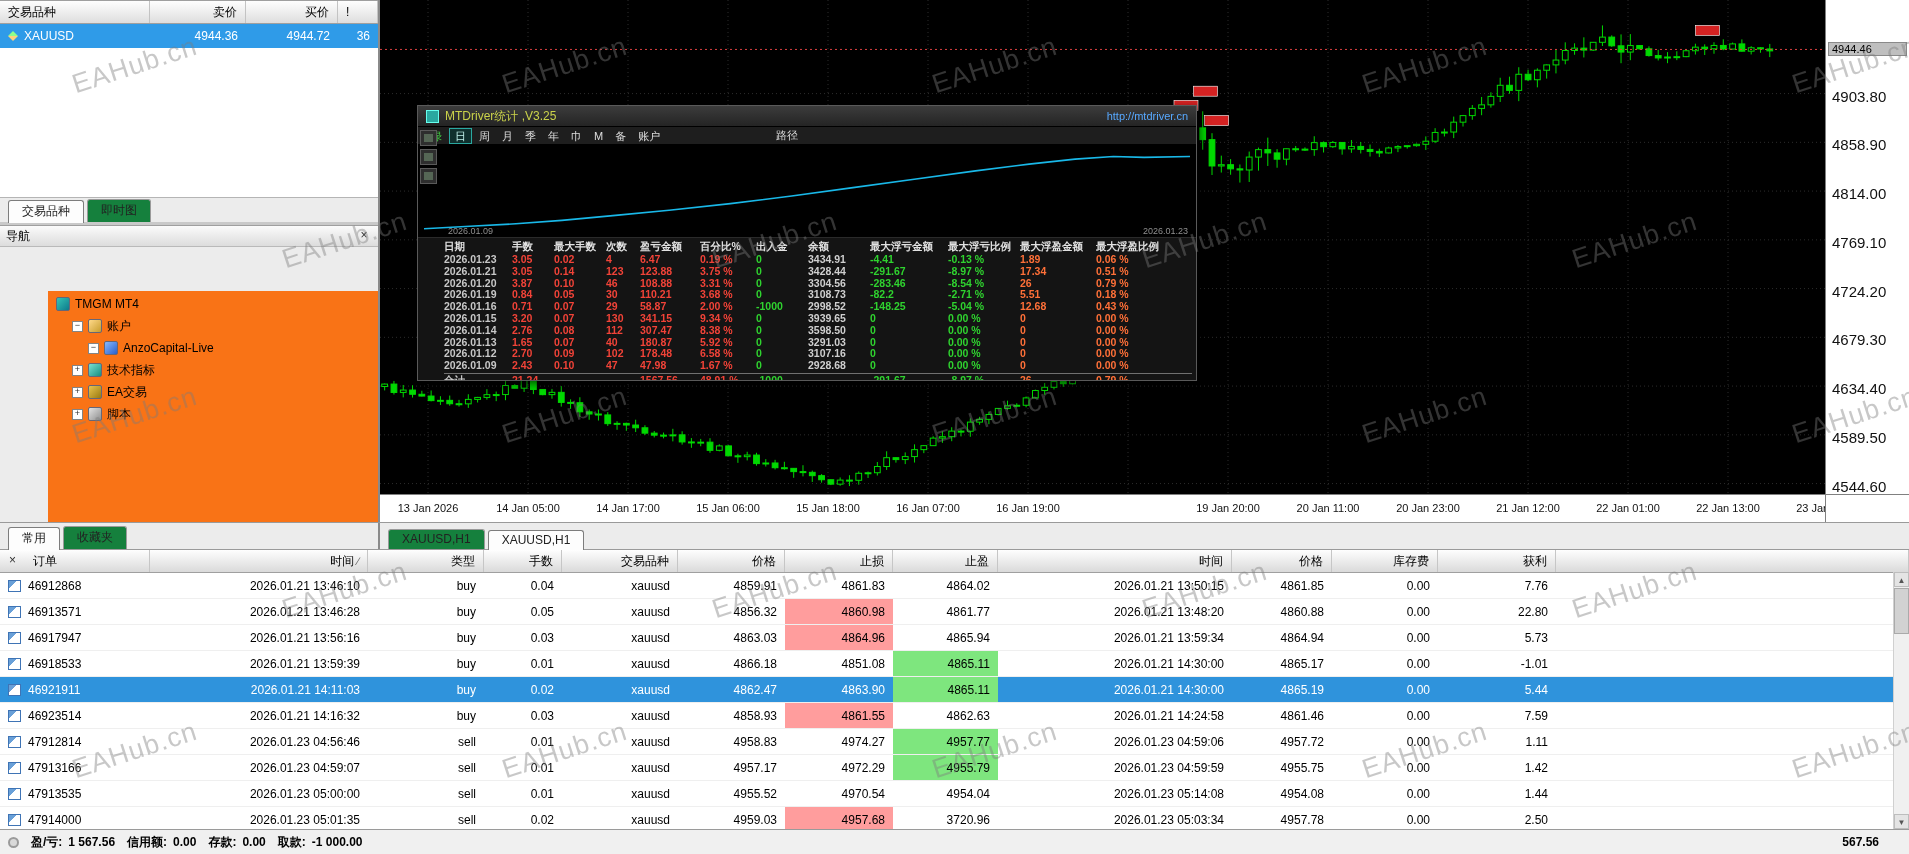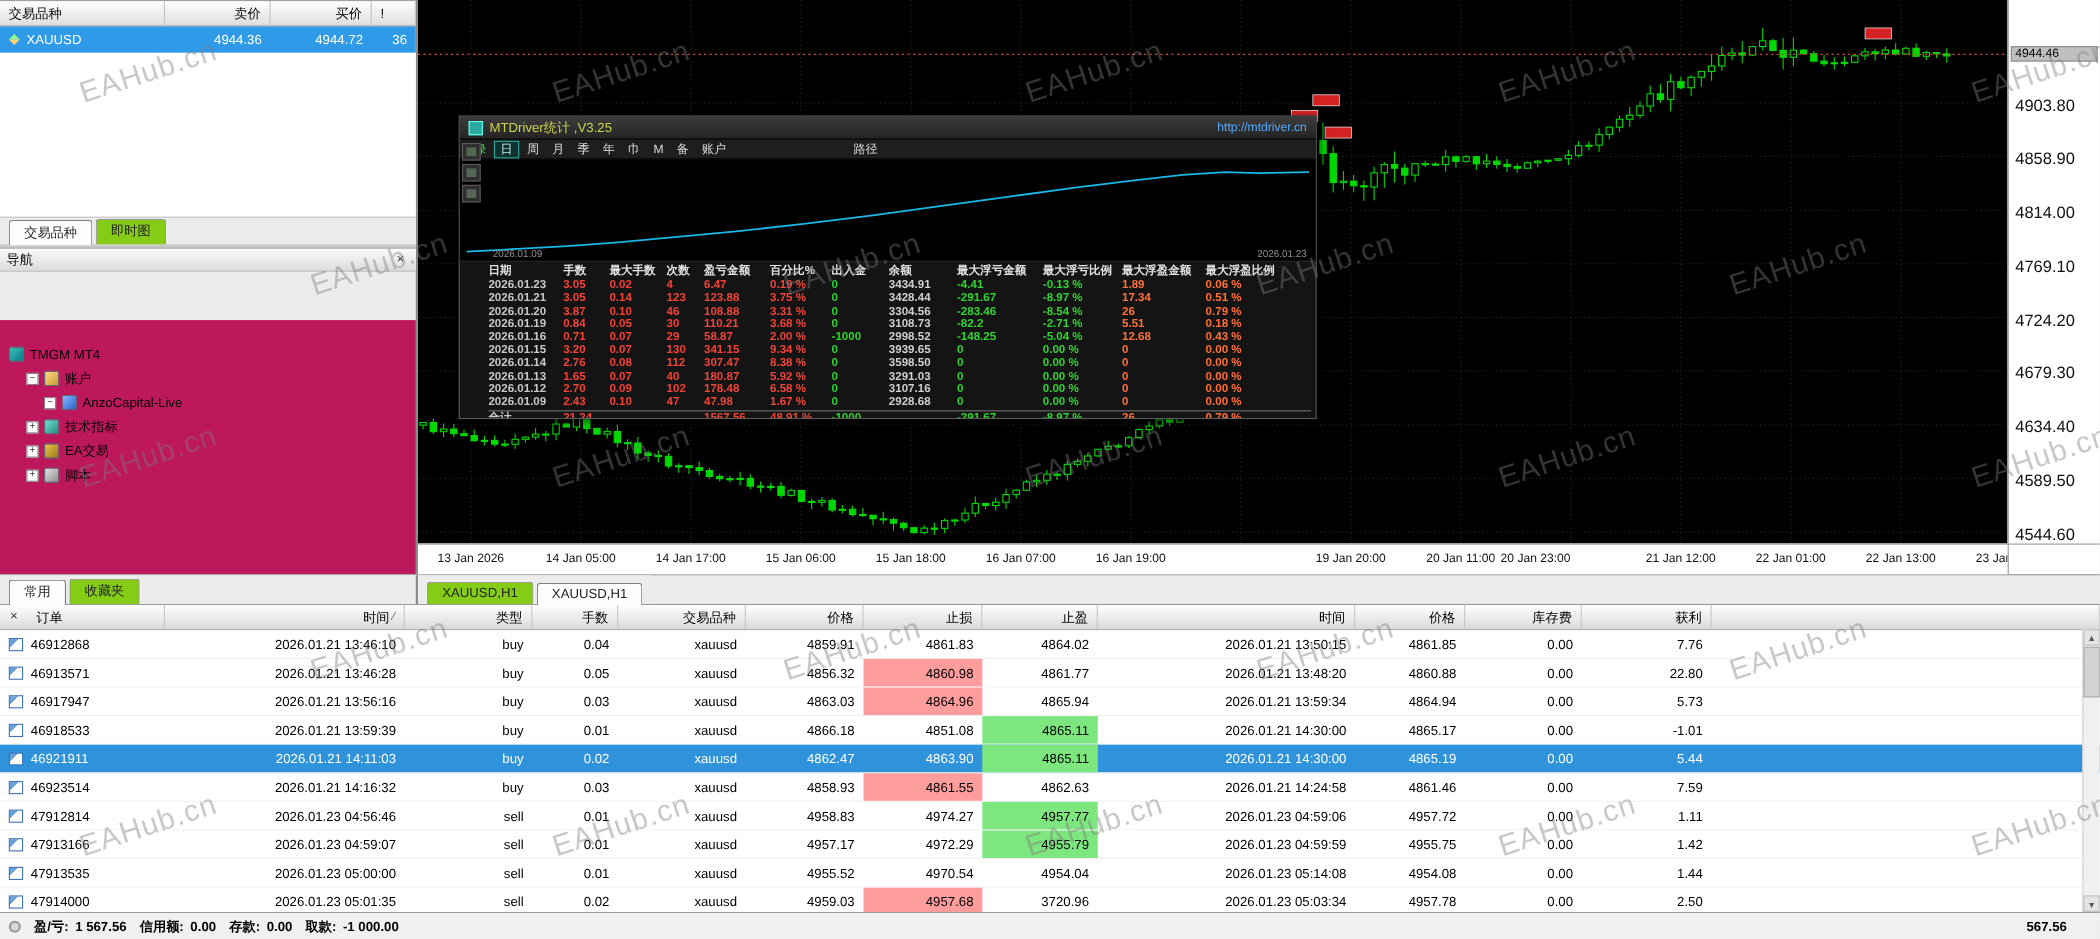--- a/index.html
+++ b/index.html
@@ -21,30 +21,30 @@
   .mw-cell{padding:0 8px;white-space:nowrap;}
   .mw-cell.num{text-align:right;}
   .mw-sym{display:flex;align-items:center;gap:6px;}
   .mw-ico{display:inline-block;width:10px;height:10px;position:relative;}
   .mw-ico::before{content:"";position:absolute;top:0;left:0;border-left:5px solid transparent;border-right:5px solid transparent;border-bottom:5px solid #8dff8d;}
   .mw-ico::after{content:"";position:absolute;bottom:0;left:0;border-left:5px solid transparent;border-right:5px solid transparent;border-top:5px solid #ffd27a;}
   .mw-blank{flex:1;background:#fff;border-bottom:1px solid #b5b5b5;}
 
   
   .tabstrip{display:flex;align-items:flex-end;gap:3px;padding:3px 8px 0 8px;background:#ececec;height:24px;box-sizing:border-box;}
-  .tab{padding:2px 13px 3px;border:1px solid #9a9a9a;border-bottom:none;background:#84cc16;
+  .tab{padding:2px 13px 3px;border:1px solid #9a9a9a;border-bottom:none;background:#15803d;
        color:#222;font-size:12px;border-radius:3px 3px 0 0;white-space:nowrap;}
   .tab.active{background:#fdfdfd;position:relative;top:1px;border-color:#7d7d7d;}
 
   
   #navigator{flex:1;display:flex;flex-direction:column;gap:44px;}
   .nav-title{height:20px;background:linear-gradient(#fbfbfb,#dcdcdc);border-top:1px solid #9f9f9f;border-bottom:1px solid #b9b9b9;
     display:flex;align-items:center;justify-content:space-between;padding:0 6px;}
   .nav-close{width:14px;height:14px;line-height:12px;text-align:center;color:#333;border:1px solid transparent;cursor:default;}
-  #nav-tree{flex:1;background:#be185d;padding-top:20px;overflow:hidden;}
+  #nav-tree{flex:1;background:#f97316;padding-top:2px;overflow:hidden;margin-left:48px;}
   .tree-item{height:22px;display:flex;align-items:center;gap:5px;white-space:nowrap;}
   .expbox{width:9px;height:9px;border:1px solid #848484;background:#fff;font-size:9px;line-height:7px;text-align:center;color:#333;flex:none;}
   .tree-ic{width:14px;height:14px;border:1px solid #667;border-radius:2px;flex:none;box-sizing:border-box;}
   .ic-platform{background:linear-gradient(135deg,#35c4b5,#0d7a8c);}
   .ic-accounts{background:linear-gradient(135deg,#ffd98a,#c79c2c);}
   .ic-server{background:linear-gradient(135deg,#86b8ff,#2a5fca);}
   .ic-account{background:linear-gradient(135deg,#ffe08a,#cf9a20);border-radius:50%;}
   .ic-indicators{background:linear-gradient(135deg,#7adfd2,#178f80);}
   .ic-experts{background:linear-gradient(135deg,#e9c44e,#9a7a10);}
   .ic-scripts{background:linear-gradient(135deg,#e2e2e2,#8f8f8f);}
@@ -764,21 +764,21 @@
           <div class="tx-label" style="left: 0px;">13 Jan 2026</div>
           <div class="tx-label" style="left: 100px;">14 Jan 05:00</div>
           <div class="tx-label" style="left: 200px;">14 Jan 17:00</div>
           <div class="tx-label" style="left: 300px;">15 Jan 06:00</div>
           <div class="tx-label" style="left: 400px;">15 Jan 18:00</div>
           <div class="tx-label" style="left: 500px;">16 Jan 07:00</div>
           <div class="tx-label" style="left: 600px;">16 Jan 19:00</div>
           <div class="tx-label" style="left: 700px; margin-top: 28px;">19 Jan 08:00</div>
           <div class="tx-label" style="left: 800px;">19 Jan 20:00</div>
           <div class="tx-label" style="left: 900px;">20 Jan 11:00</div>
-          <div class="tx-label" style="left: 968px;">20 Jan 23:00</div>
+          <div class="tx-label" style="left: 1000px;">20 Jan 23:00</div>
           <div class="tx-label" style="left: 1100px;">21 Jan 12:00</div>
           <div class="tx-label" style="left: 1200px;">22 Jan 01:00</div>
           <div class="tx-label" style="left: 1300px;">22 Jan 13:00</div>
           <div class="tx-label" style="left: 1400px;">23 Jan 02:00</div>
         </div>
       <div id="axis-corner"></div>
     </div>
   </div>
 
   <div id="tab-row">

